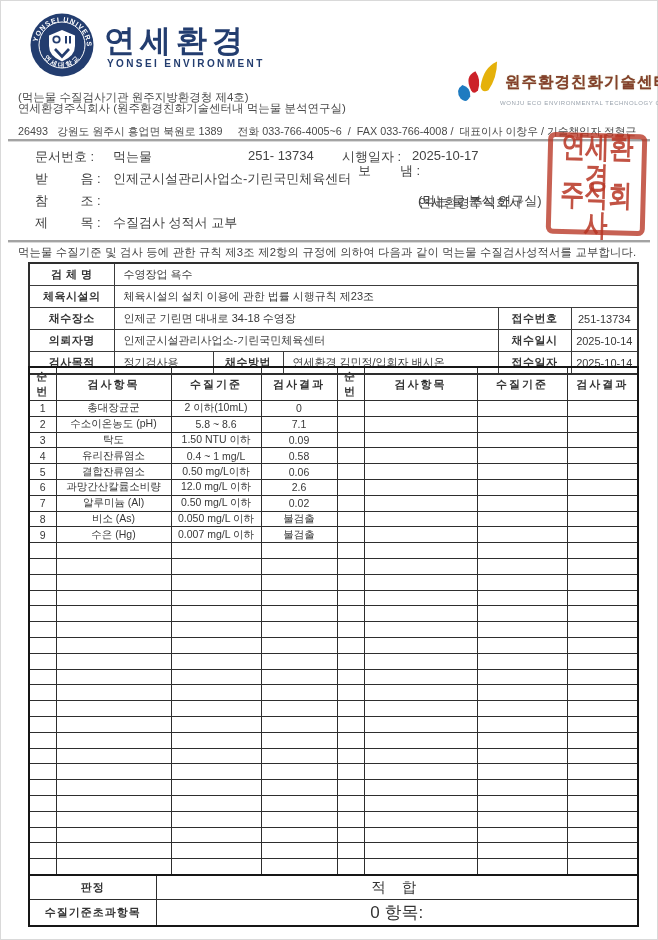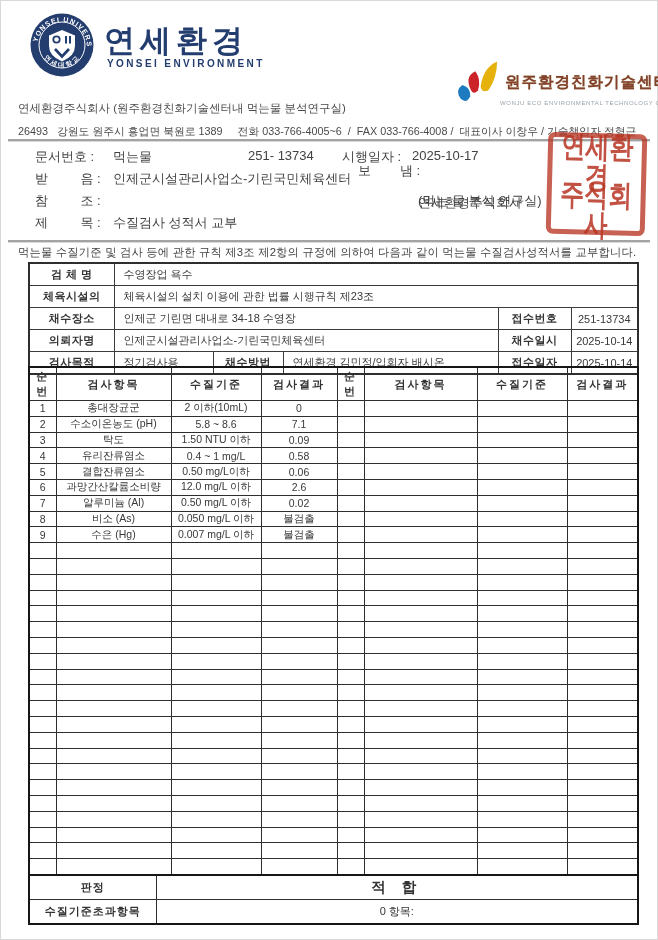--- a/index.html
+++ b/index.html
@@ -46,22 +46,22 @@
   .info-table td{font-weight:400;text-align:left;padding:0 0 0 9px;color:#383838;}
   .info-table td.ctr{text-align:center;padding:0;}
 
   .results-table{position:absolute;left:28px;top:366px;width:609px;border:2.5px solid #161616;}
   .results-table th{border:1px solid #2e2e2e;height:21px;font-size:11px;font-weight:700;letter-spacing:2px;color:#333;}
   .results-table td{border:1px solid #2e2e2e;height:14.8px;font-size:10.5px;text-align:center;color:#383838;padding:0;overflow:hidden;}
 
   .judge-table{position:absolute;left:28px;top:874px;width:609px;border:2.5px solid #161616;}
   .judge-table th,.judge-table td{border:1px solid #2e2e2e;height:21px;overflow:hidden;}
   .judge-table th{font-size:11px;font-weight:700;letter-spacing:1px;color:#333;}
-  .judge-table td{text-align:center;font-size:11px;color:#333;}
-  .judge-table td.big{font-size:14.5px;font-weight:700;letter-spacing:6px;border-radius:8px;}
+  .judge-table td{text-align:center;font-size:17px;color:#333;}
+  .judge-table td.big{font-size:14.5px;font-weight:400;letter-spacing:6px;border-radius:8px;}
 </style>
 </head>
 <body>
 
 <div class="page">
 
   <svg class="abs seal-logo" viewBox="0 0 64 64">
     <circle cx="32" cy="32" r="31.5" fill="#233d6f"></circle>
     <circle cx="32" cy="32" r="23" fill="none" stroke="#ffffff" stroke-width="1"></circle>
     <path d="M32 17 L45 22.5 L45 33 Q45 43 32 48.5 Q19 43 19 33 L19 22.5 Z" fill="#ffffff"></path>
@@ -85,20 +85,21 @@
   <div class="abs org-title-en">YONSEI ENVIRONMENT</div>
 
   <svg class="abs partner-flame" viewBox="0 0 60 56">
     <path d="M10 44 Q3 34 12 28 Q22 31 21 41 Q17 50 10 44 Z" fill="#1f7bc0"></path>
     <path d="M22 34 Q14 18 27 12 Q34 22 30 34 Q25 40 22 34 Z" fill="#cc2229"></path>
     <path d="M33 30 Q36 8 52 1 Q52 20 42 34 Q35 38 33 30 Z" fill="#e5b10a"></path>
   </svg>
   <div class="abs partner-name">원주환경친화기술센터</div>
   <div class="abs partner-sub">WONJU ECO ENVIRONMENTAL TECHNOLOGY CENTER</div>
 
+  <div class="abs lh-line lh-cert">(먹는물 수질검사기관 원주지방환경청 제4호)</div>
   <div class="abs lh-line lh-company">연세환경주식회사 (원주환경친화기술센터내 먹는물 분석연구실)</div>
   <div class="abs lh-line lh-addr">26493   강원도 원주시 흥업면 북원로 1389     전화 033-766-4005~6  /  FAX 033-766-4008 /  대표이사 이창우 / 기술책임자 정형근</div>
 
   <div class="rule rule1"></div>
 
   <div class="abs dh" style="left:35px;top:148px;">문서번호 :</div>
   <div class="abs dh" style="left:113px;top:148px;">먹는물</div>
   <div class="abs dh" style="left:248px;top:148px;">251- 13734</div>
   <div class="abs dh" style="left:342px;top:148px;">시행일자 :</div>
   <div class="abs dh" style="left:412px;top:148px;">2025-10-17</div>

